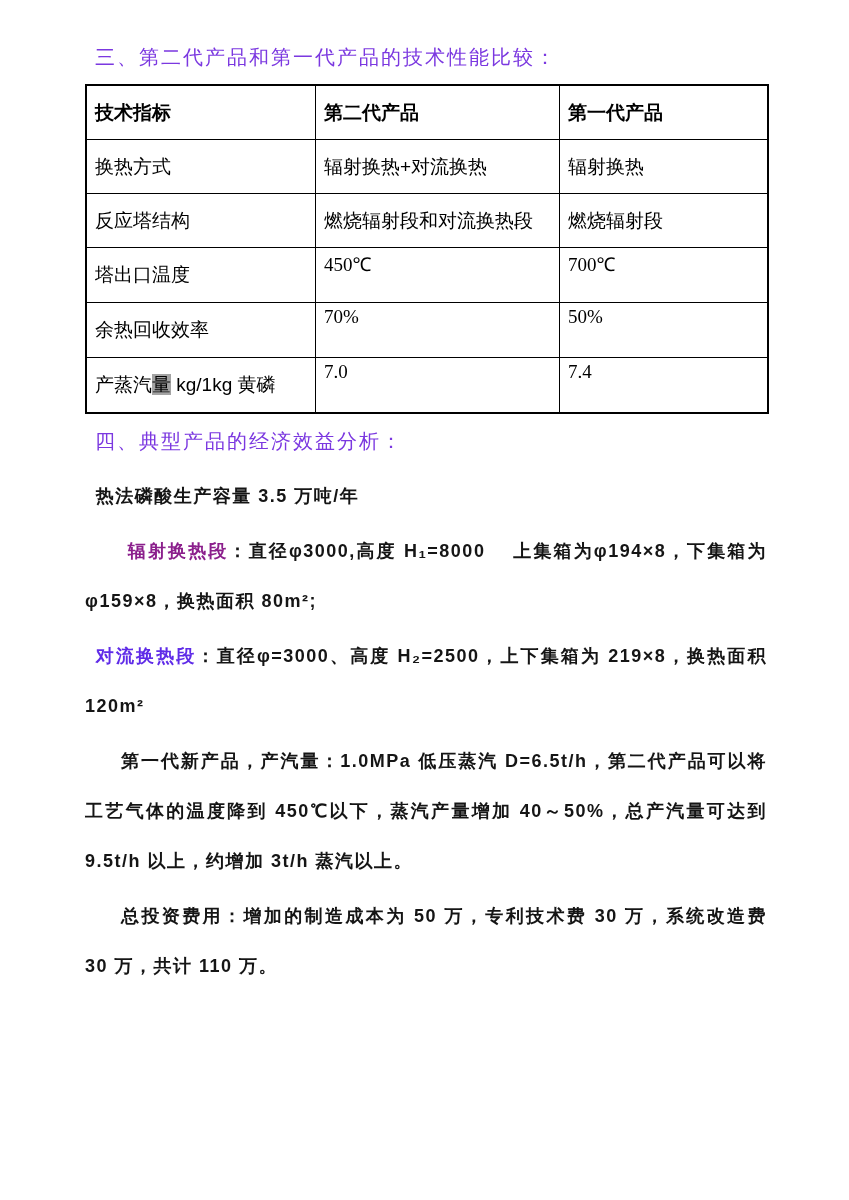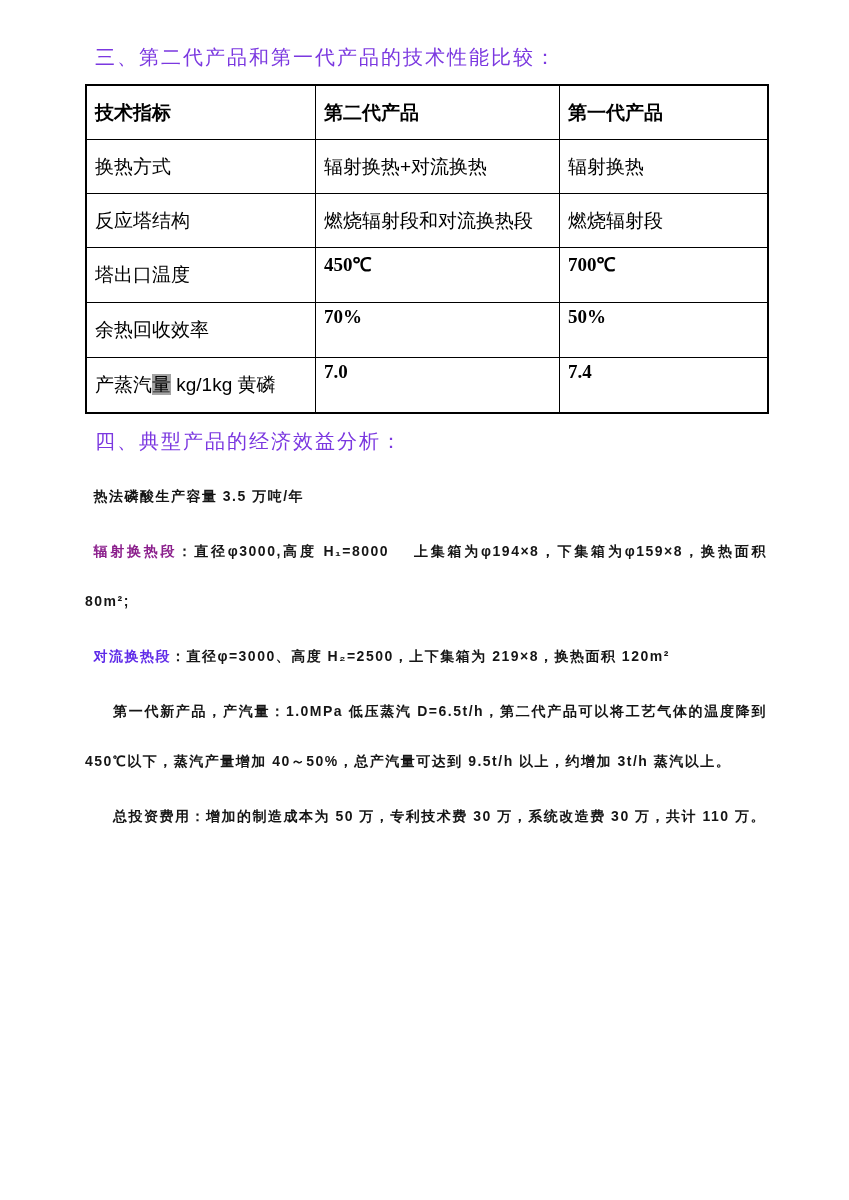--- a/index.html
+++ b/index.html
@@ -48,40 +48,39 @@
     white-space: nowrap;
   }
   table.spec .col1 { width: 212px; }
   table.spec .col2 { width: 227px; }
   table.spec .col3 { width: 191px; }
   table.spec tr.hdr td { font-weight: bold; }
   table.spec tr.num td.value {
     vertical-align: top;
     padding-top: 3px;
     font-family: "Liberation Serif", serif;
-    font-weight: bold;
   }
   .hl {
     background: #A3A3A3;
   }
   .sec4 { margin-top: 14px; }
   p.body {
     width: 682px;
     margin: 5px 0 0 0;
-    font-size: 14px;
+    font-size: 18px;
     font-weight: bold;
     color: #151515;
     line-height: 50px;
     letter-spacing: 1.5px;
     text-align: justify;
   }
   p.first { margin-top: 16px; text-indent: 0.6em; }
   p.seg { text-indent: 0.6em; }
   p.ind { text-indent: 2em; }
-  .magenta { color: #8B1F8C; }
+  .magenta { color: #8B1F8C; margin-left: 32px; }
   .blueviolet { color: #5F2BE8; }
   .regular { font-weight: normal; }
 </style>
 </head>
 <body>
 
 <div class="page">
   <div class="content">
 
     <div class="sec-title">三、第二代产品和第一代产品的技术性能比较：</div>

